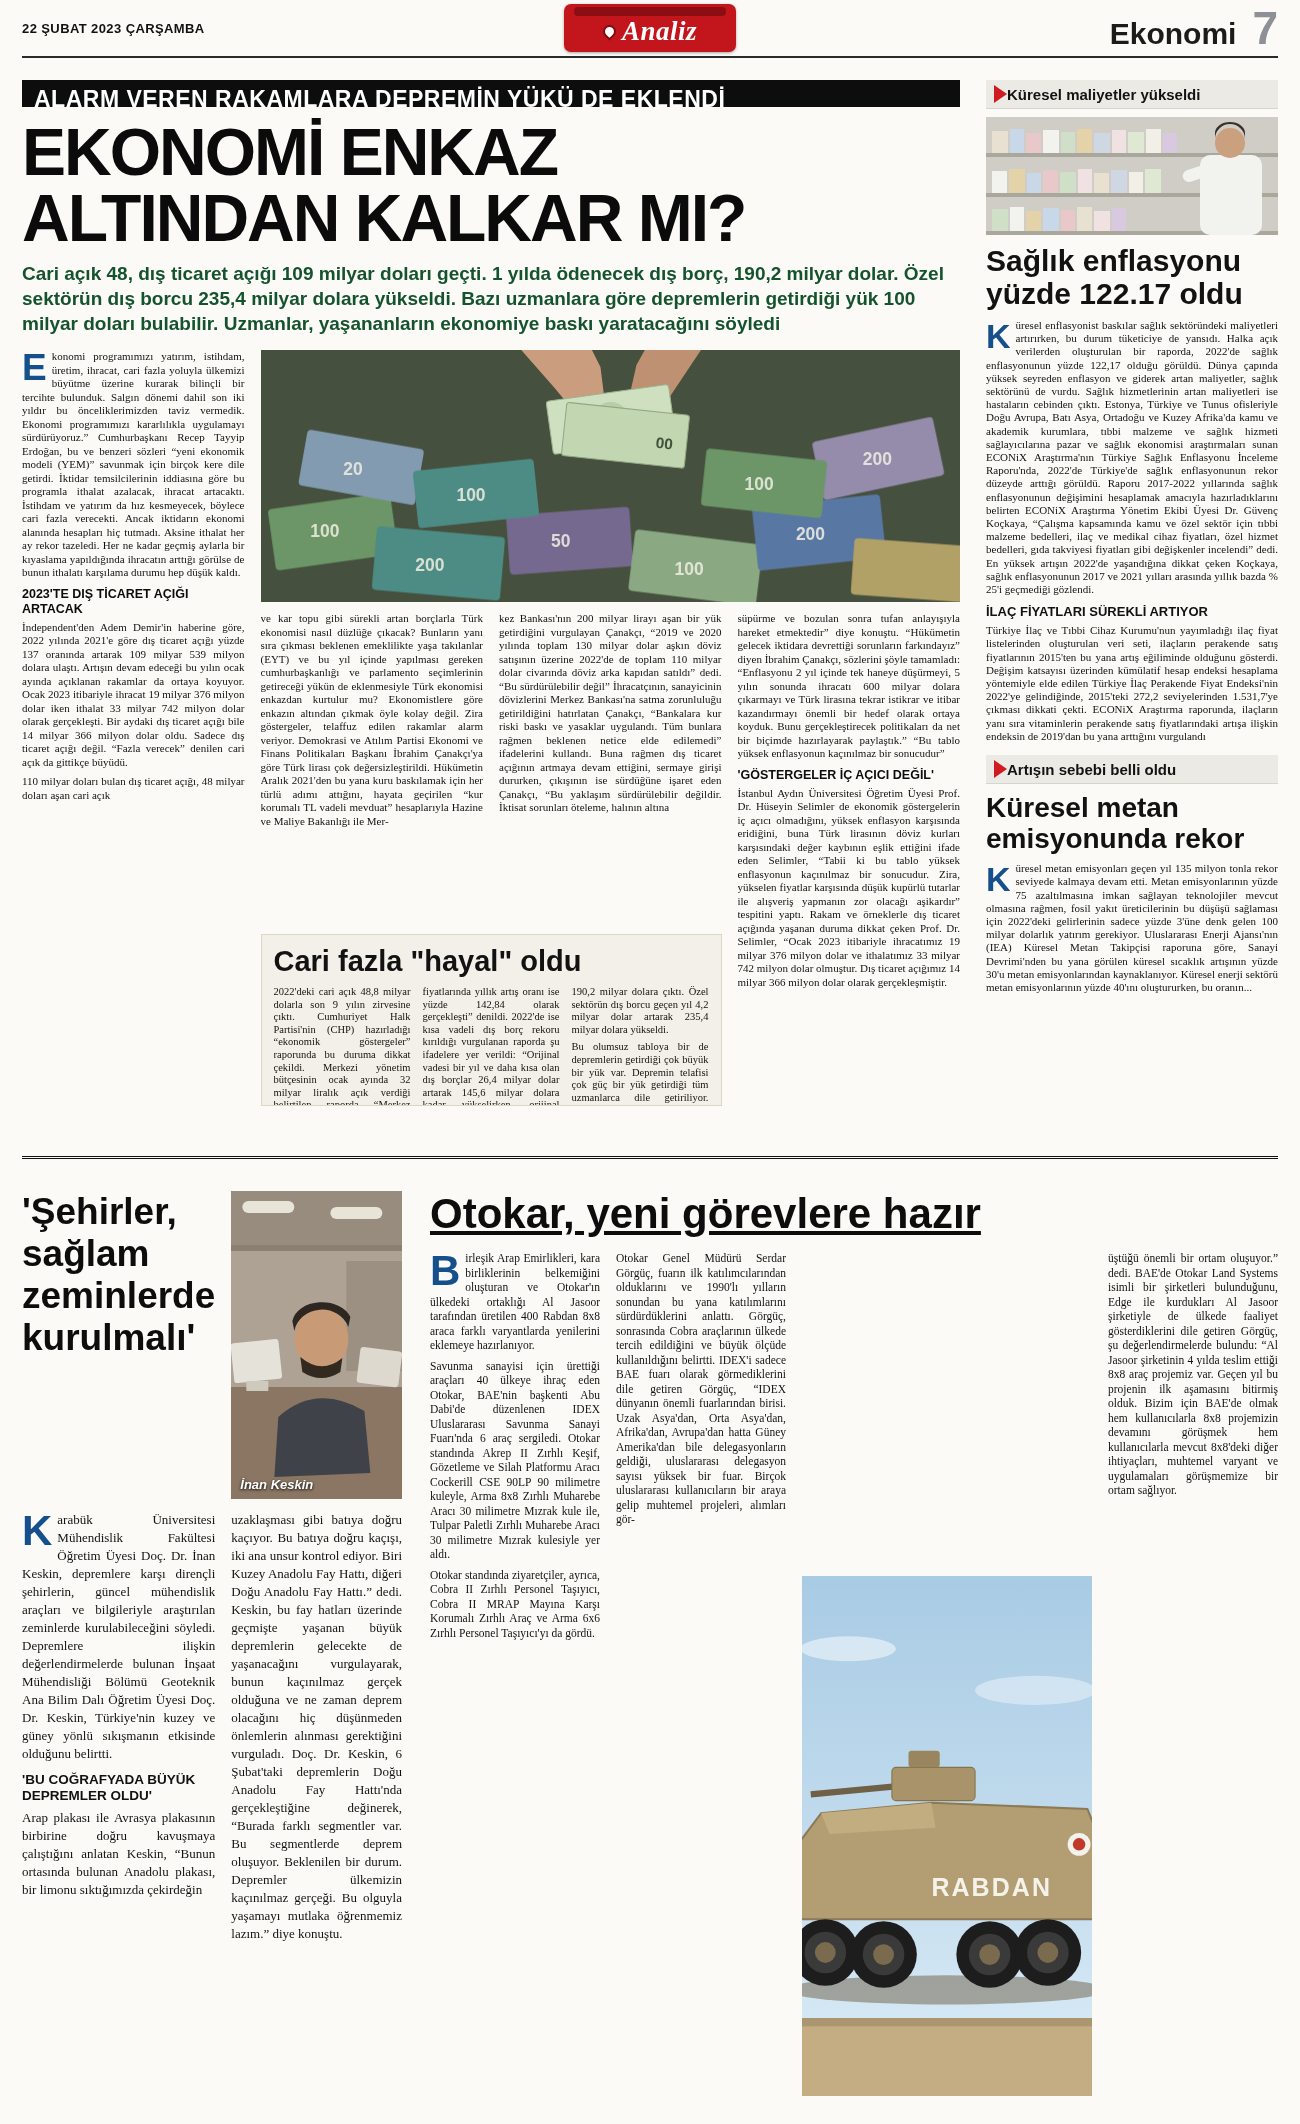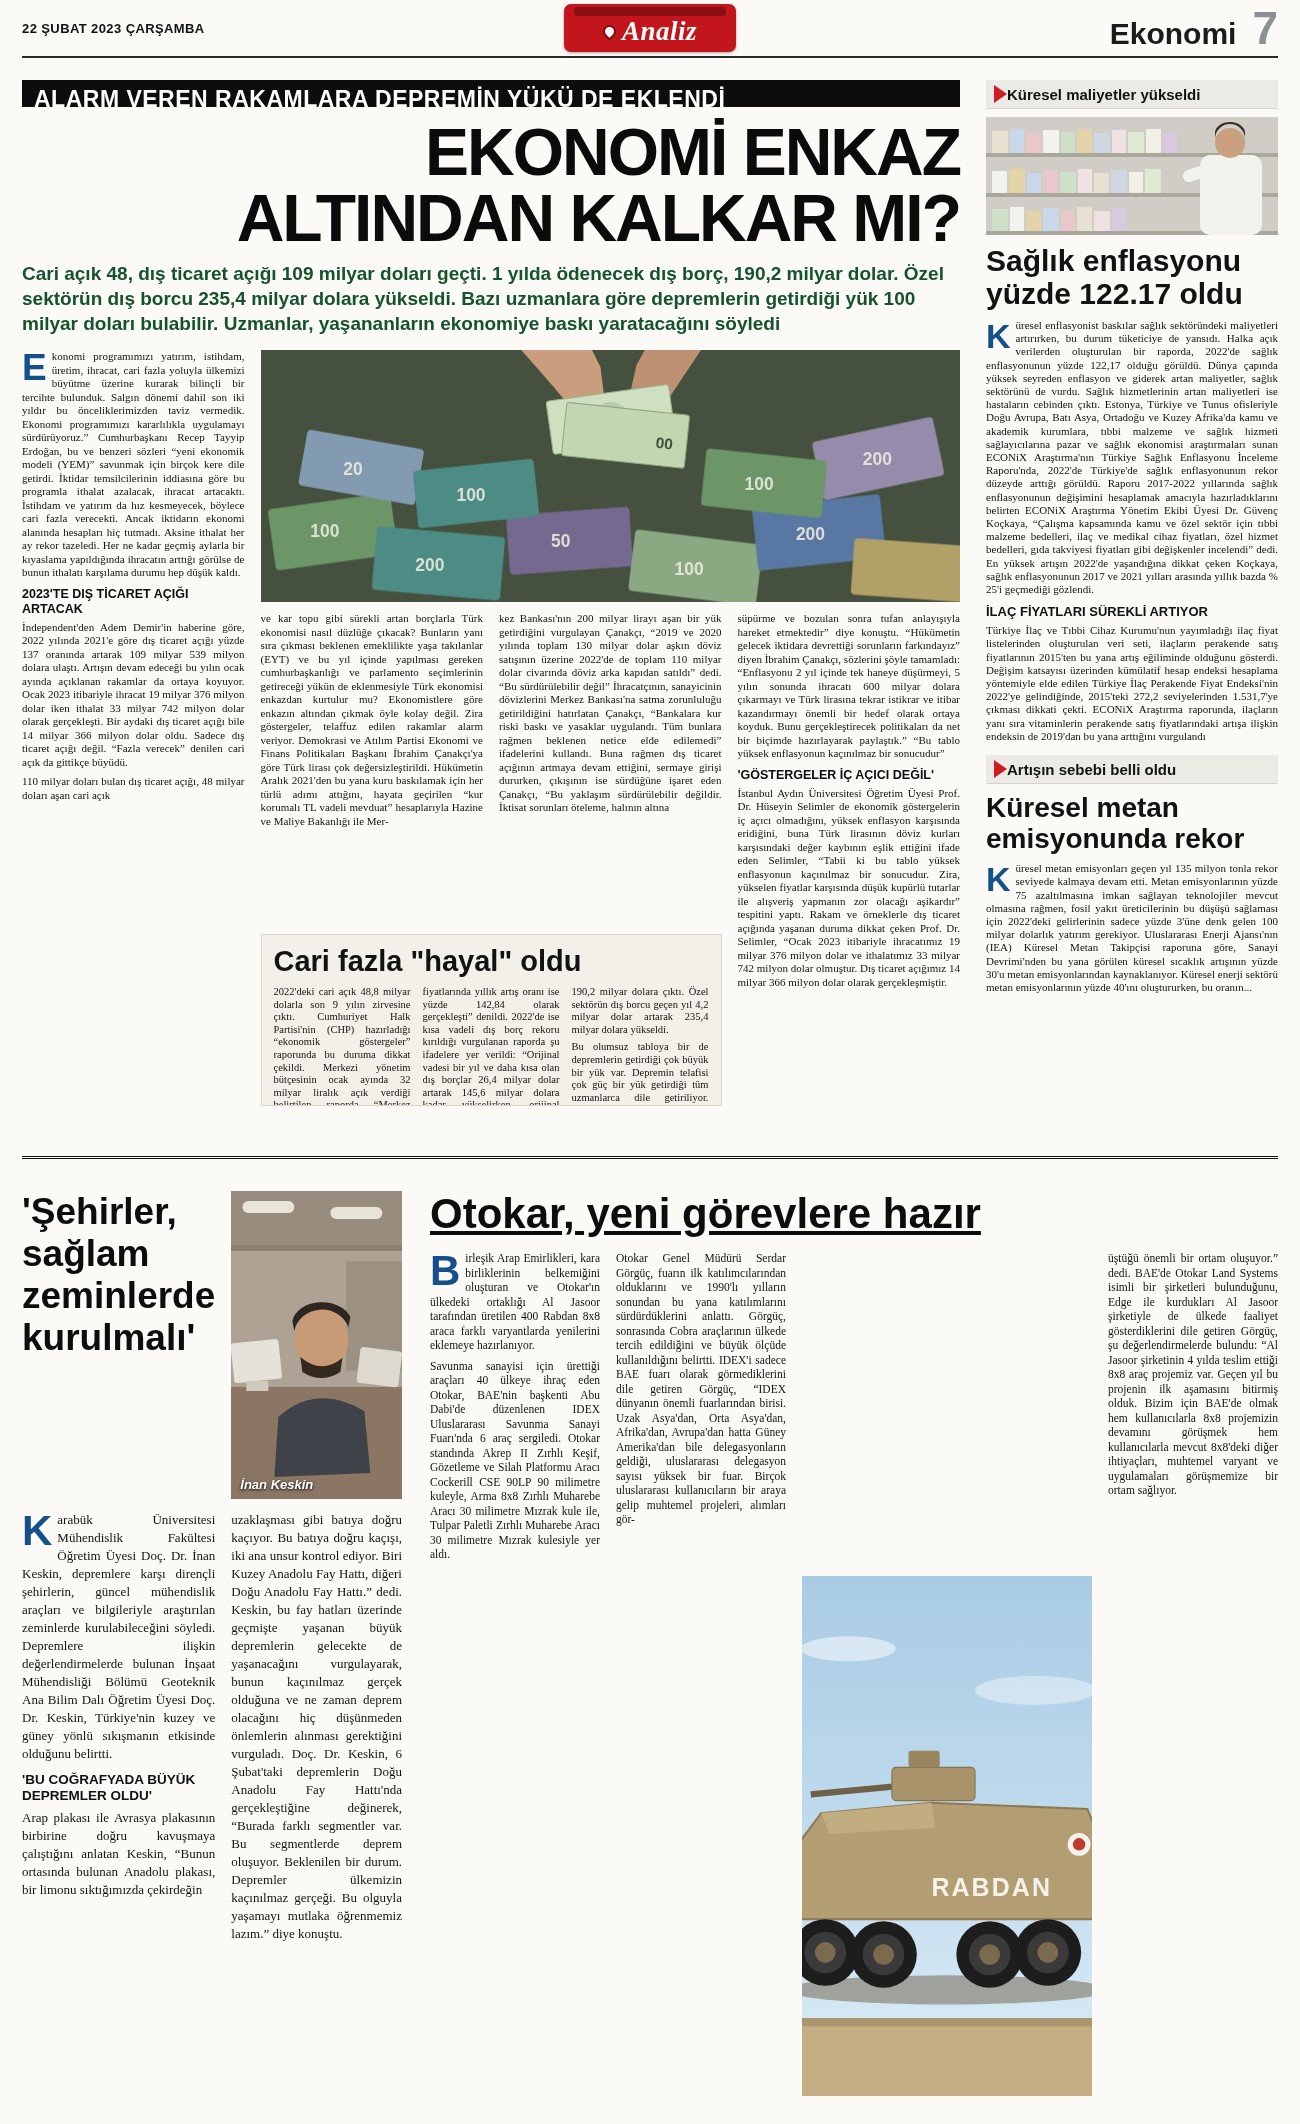--- a/index.html
+++ b/index.html
@@ -19,21 +19,21 @@
   .logo-emblem { width:13px; height:13px; background:#fff; border-radius:50% 50% 50% 0;
     transform:rotate(-45deg); border:2px solid #7e0c10; }
   .logo-name { color:#fff; font:italic bold 27px/29px "Liberation Serif", serif; letter-spacing:.5px; }
   .m-right { display:flex; align-items:baseline; gap:16px; }
   .m-section { font:bold 30px "Liberation Sans", sans-serif; color:#1b1b1b; }
   .m-pagenum { font:bold 46px "Liberation Sans", sans-serif; color:#8d9094; }
   
   .top-grid { display:grid; grid-template-columns:1fr 292px; gap:26px; margin-top:22px; height:1062px; overflow:hidden; }
   .kicker { background:#0d0d0d; color:#fff; font:bold 23px/38px "Liberation Sans", sans-serif;
     padding:0 12px; letter-spacing:.5px; height:27px; }
-  .headline { font:bold 66px/66px "Liberation Sans", sans-serif; letter-spacing:-2px; margin:12px 0 10px; color:#0b0b0b;text-align:right; }
+  .headline { font:bold 66px/66px "Liberation Sans", sans-serif; letter-spacing:-2px; margin:12px 0 10px; color:#0b0b0b; }
   .deck { font:bold 19px/25px "Liberation Sans", sans-serif; margin:2px 0 14px; color:#14532d; }
   .main-body { display:grid; grid-template-columns:repeat(4,1fr); grid-template-rows:252px 312px 1fr;
     gap:10px 16px; height:756px; overflow:hidden; }
   .mb-col1 { grid-column:1; grid-row:1/4; overflow:hidden; }
   .mb-photo { grid-column:2/5; grid-row:1; overflow:hidden; background:#45503e; }
   .mb-col2 { grid-column:2; grid-row:2; overflow:hidden; }
   .mb-col3 { grid-column:3; grid-row:2; overflow:hidden; }
   .mb-col4 { grid-column:4; grid-row:2/4; overflow:hidden; }
   .inset-box { grid-column:2/4; grid-row:3; background:#f2f0e8; border:1px solid #dcd6c6;
     padding:10px 12px; overflow:hidden; }
@@ -308,20 +308,21 @@
     </section>
 
     <section class="br">
       <h2 class="br-headline">Otokar, yeni görevlere hazır</h2>
       <div class="br-body">
         <div class="br-col">
           <p class="br-text">
             <span class="bl-dropcap">B</span><span>irleşik Arap Emirlikleri, kara birliklerinin belkemiğini oluşturan ve Otokar'ın ülkedeki ortaklığı Al Jasoor tarafından üretilen 400 Rabdan 8x8 araca farklı varyantlarda yenilerini eklemeye hazırlanıyor.</span>
           </p>
           <p class="br-text">Savunma sanayisi için ürettiği araçları 40 ülkeye ihraç eden Otokar, BAE'nin başkenti Abu Dabi'de düzenlenen IDEX Uluslararası Savunma Sanayi Fuarı'nda 6 araç sergiledi. Otokar standında Akrep II Zırhlı Keşif, Gözetleme ve Silah Platformu Aracı Cockerill CSE 90LP 90 milimetre kuleyle, Arma 8x8 Zırhlı Muharebe Aracı 30 milimetre Mızrak kule ile, Tulpar Paletli Zırhlı Muharebe Aracı 30 milimetre Mızrak kulesiyle yer aldı.</p>
+          <p class="br-text">Otokar standında ziyaretçiler, ayrıca, Cobra II Zırhlı Personel Taşıyıcı, Cobra II MRAP Mayına Karşı Korumalı Zırhlı Araç ve Arma 6x6 Zırhlı Personel Taşıyıcı'yı da gördü.</p>
         </div>
         <div class="br-col">
           <p class="br-text">Otokar Genel Müdürü Serdar Görgüç, fuarın ilk katılımcılarından olduklarını ve 1990'lı yılların sonundan bu yana katılımlarını sürdürdüklerini anlattı. Görgüç, sonrasında Cobra araçlarının ülkede tercih edildiğini ve büyük ölçüde kullanıldığını belirtti. IDEX'i sadece BAE fuarı olarak görmediklerini dile getiren Görgüç, “IDEX dünyanın önemli fuarlarından birisi. Uzak Asya'dan, Orta Asya'dan, Afrika'dan, Avrupa'dan hatta Güney Amerika'dan bile delegasyonların geldiği, uluslararası delegasyon sayısı yüksek bir fuar. Birçok uluslararası kullanıcıların bir araya gelip muhtemel projeleri, alımları gör-</p>
         </div>
         <div class="br-photo-cell">
           <div class="br-photo">
             <svg width="100%" height="100%" viewBox="0 0 330 500" preserveAspectRatio="xMidYMid slice">
               <defs>
                 <linearGradient id="sky" x1="0" y1="0" x2="0" y2="1">
                   <stop offset="0" stop-color="#a8cbe4"></stop>

